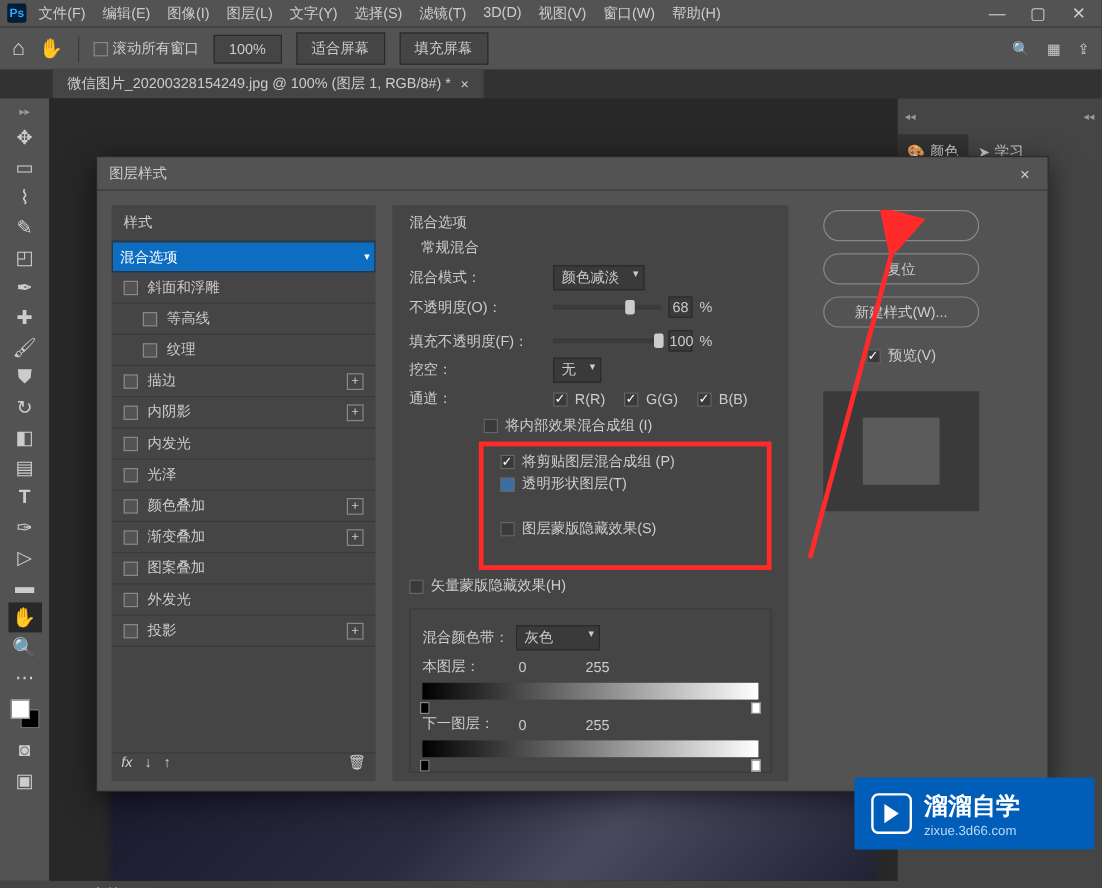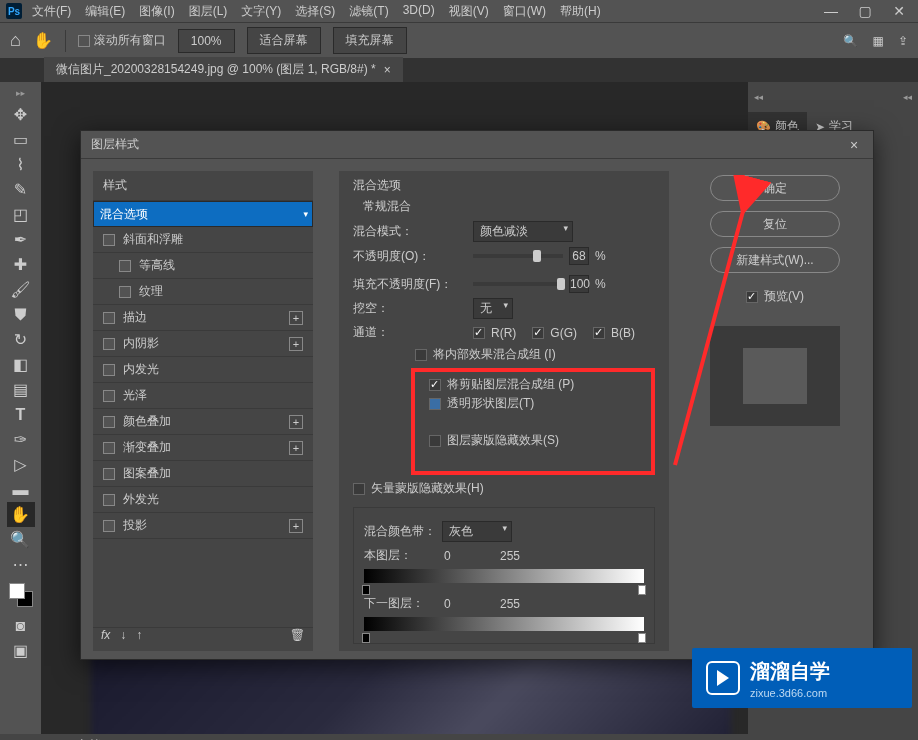--- a/index.html
+++ b/index.html
@@ -33,21 +33,21 @@
 .rp-top{height:30px;display:flex;justify-content:space-between;align-items:center;padding:0 6px}
 .rp-tabs{display:flex;gap:0}
 .rp-tab{padding:6px 8px;display:flex;gap:4px;align-items:center}
 .rp-tab.on{background:#323232}
 .rp-body{flex:1;background:#454545}
 .statusbar{height:22px;background:#454545;display:flex;align-items:center;padding:0 14px;gap:32px;font-size:11px}
 
 .dialog{position:absolute;left:80px;top:130px;width:794px;height:530px;background:#535353;border:1px solid #2a2a2a;box-shadow:0 6px 24px rgba(0,0,0,.6);display:flex;flex-direction:column}
 .dlg-title{height:28px;display:flex;align-items:center;justify-content:space-between;padding:0 10px;border-bottom:1px solid #3a3a3a}
 .dlg-close{font-size:14px;width:18px;text-align:center}
-.dlg-body{flex:1;display:flex;gap:26px;padding:12px 12px 8px 12px}
+.dlg-body{flex:1;display:flex;gap:14px;padding:12px 12px 8px 12px}
 .styles-col{width:220px;background:#454545;display:flex;flex-direction:column}
 .styles-hdr{padding:6px 10px;border-bottom:1px solid #3a3a3a}
 .styles-list{flex:1;overflow:auto}
 .style-row{height:26px;display:flex;align-items:center;padding:0 10px;gap:8px;border-bottom:1px solid #3a3a3a}
 .style-row.sel{background:#0d6dc1;color:#fff}
 .style-row.sel *{color:#fff}
 .style-row.indent{padding-left:26px}
 .plus{margin-left:auto;border:1px solid #888;width:14px;height:14px;display:flex;align-items:center;justify-content:center;font-size:11px}
 .styles-foot{height:24px;display:flex;align-items:flex-start;gap:10px;padding:0 8px;border-top:1px solid #3a3a3a}
 .styles-foot .trash{margin-left:auto}
@@ -66,21 +66,21 @@
 .chk2.on::after{content:"✓";position:absolute;top:-2px;left:0;font-size:11px;color:#fff}
 .hl{border:4px solid #ff2a2a;padding:2px 14px;margin:4px 0 4px 58px}
 .blend-box{border:1px solid #3a3a3a;padding:8px 10px;margin-top:8px}
 .ramp{height:14px;background:linear-gradient(90deg,#000,#fff);margin:2px 0 4px 0;position:relative}
 .ramp .b{position:absolute;bottom:-12px;width:8px;height:10px;background:#000;border:1px solid #888}
 .act-col{width:160px;display:flex;flex-direction:column;align-items:center;gap:10px;padding-top:4px}
 .act-btn{width:130px;height:26px;border:1px solid #888;border-radius:14px;display:flex;align-items:center;justify-content:center;background:#535353}
 .prev-box{width:130px;height:100px;background:#3a3a3a;margin-top:6px;position:relative}
 .prev-box::after{content:"";position:absolute;left:33px;top:22px;width:64px;height:56px;background:#5a5a5a}
 .arrow{position:absolute;pointer-events:none}
-.watermark{position:absolute;right:6px;bottom:32px;width:220px;height:60px;background:#005eb8;display:flex;align-items:center;gap:10px;padding:0 14px;border-radius:2px}
+.watermark{position:absolute;right:6px;bottom:32px;width:200px;height:60px;background:#005eb8;display:flex;align-items:center;gap:10px;padding:0 14px;border-radius:2px}
 .wm-play{width:34px;height:34px;border:2px solid #fff;border-radius:6px;display:flex;align-items:center;justify-content:center}
 .wm-tri{width:0;height:0;border-top:8px solid transparent;border-bottom:8px solid transparent;border-left:12px solid #fff}
 .wm-txt{color:#fff;font-size:20px;font-weight:bold}
 .wm-sub{color:#bcd9f2;font-size:11px;margin-top:2px}
 </style>
 </head>
 <body>
 
 <div class="titlebar">
   <div class="ps-logo">Ps</div>
@@ -259,21 +259,21 @@
         <span class="trash">🗑</span>
       </div>
     </div>
 
     <div class="opts-col">
       <div class="section">
         <div class="sec-title">混合选项</div>
         <div class="sub-title">常规混合</div>
         <div class="row">
           <span class="lbl">混合模式：</span>
-          <span class="sel" style="width:100px">颜色减淡</span>
+          <span class="sel" style="width:76px">颜色减淡</span>
         </div>
         <div class="row">
           <span class="lbl">不透明度(O)：</span>
           <div class="slider">
               <i style="left:60px"></i>
             </div>
           <span class="numbox">68</span>
           <span>%</span>
         </div>
       </div>

